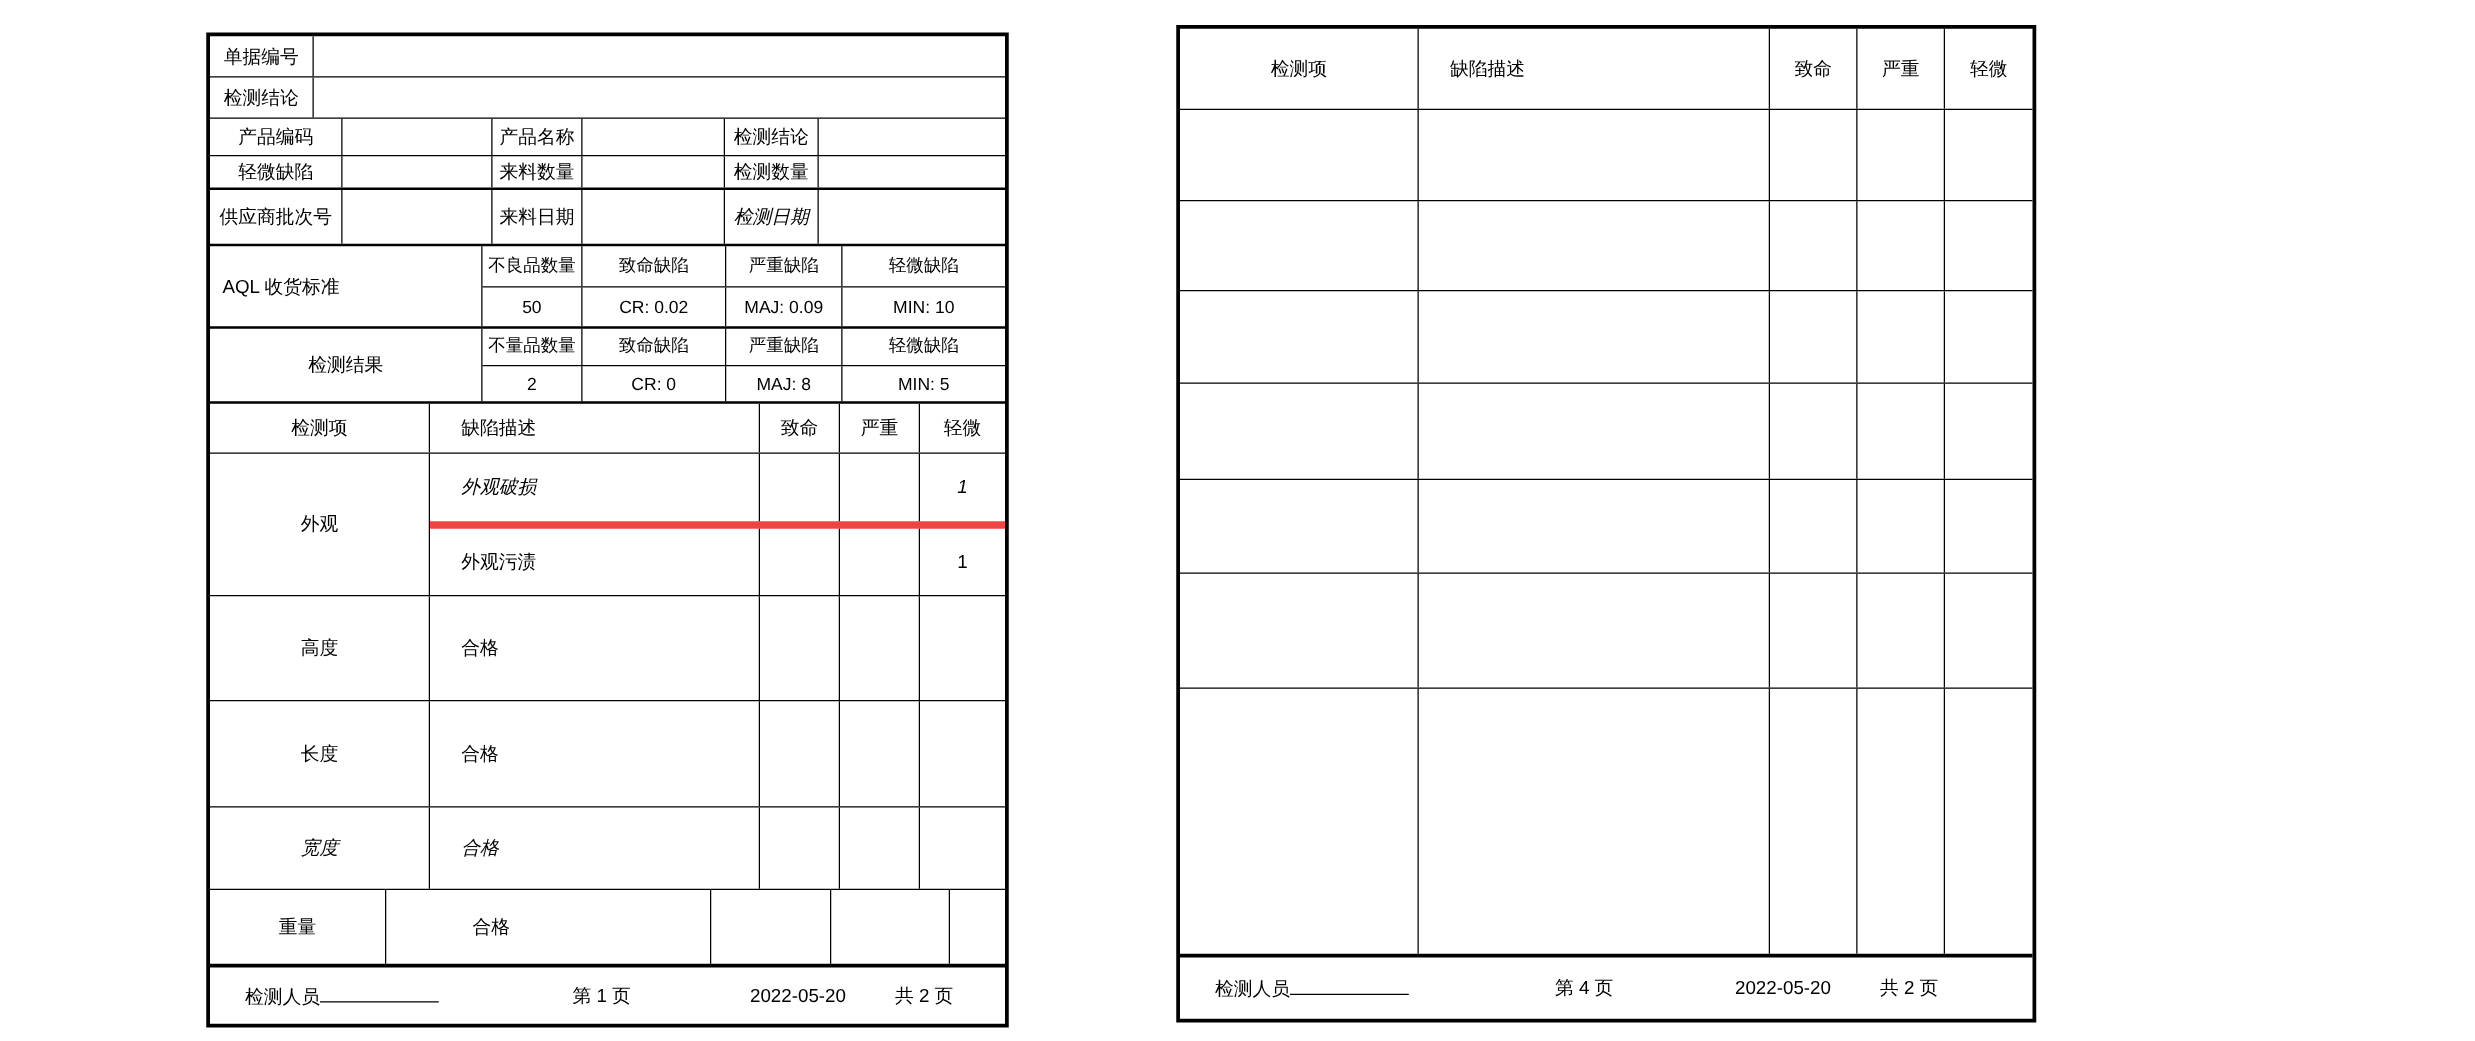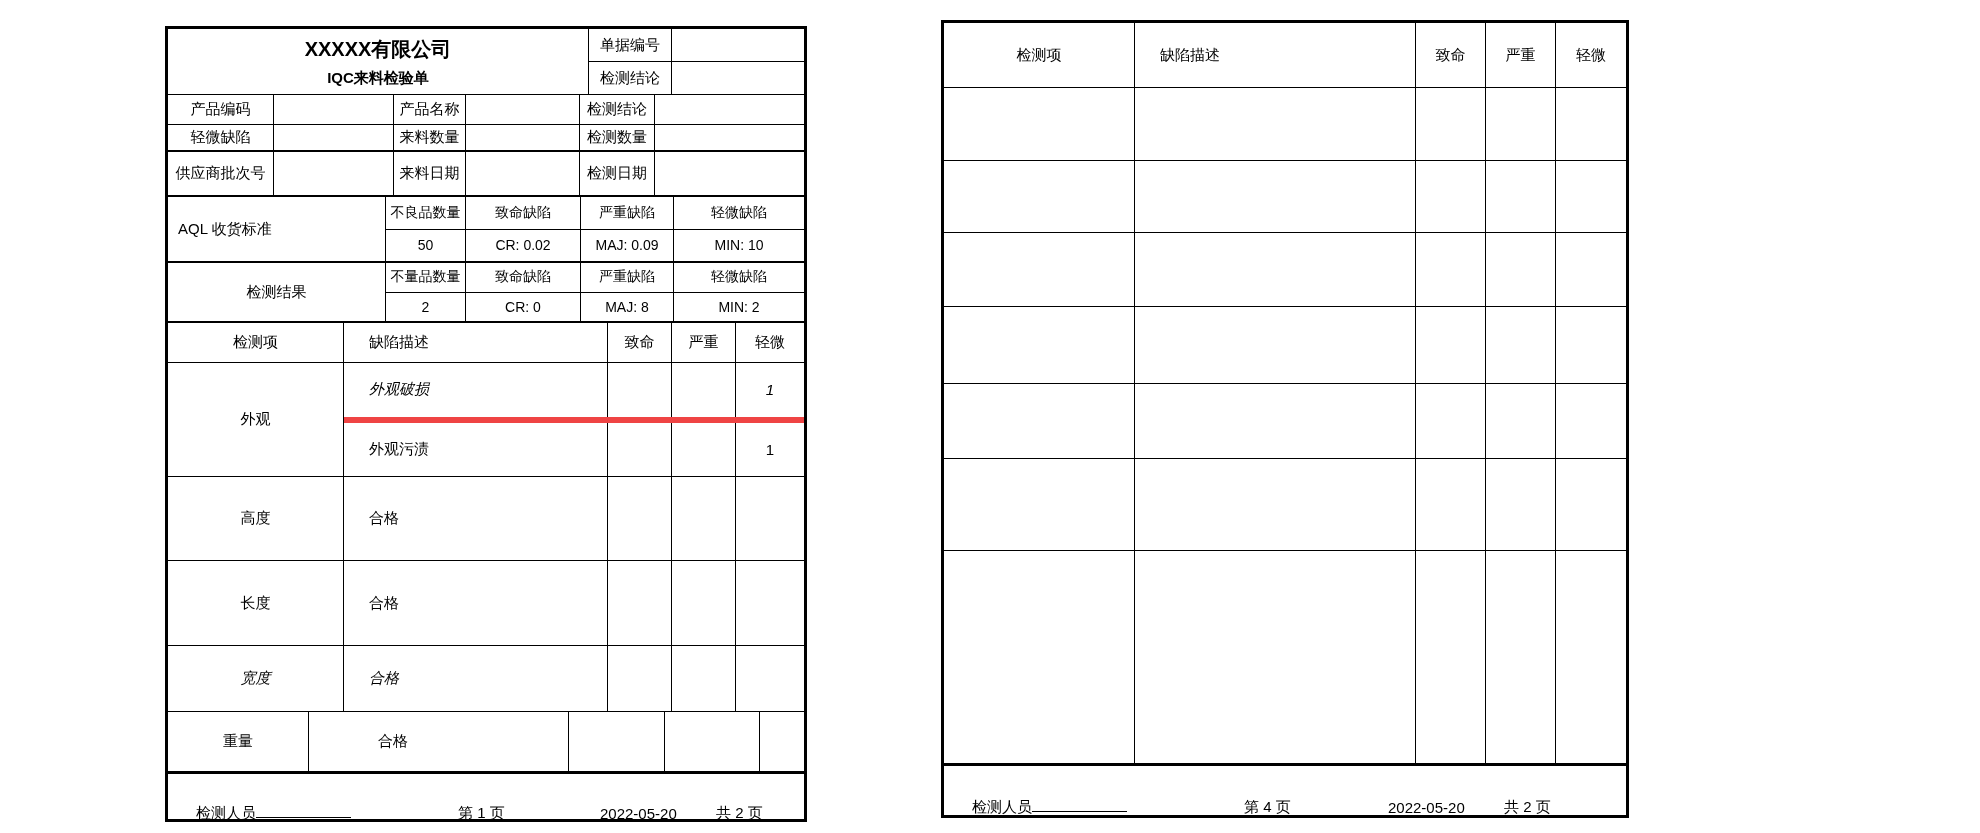--- a/index.html
+++ b/index.html
@@ -29,37 +29,33 @@
   .sec-label{box-sizing:border-box;border-right:1px solid #000;display:flex;align-items:center;
              font-size:15px;}
   .sec-right{flex:1;display:flex;flex-direction:column;}
   .sec-sub{display:flex;flex:1;box-sizing:border-box;}
   .sec-sub.first{border-bottom:1px solid #000;}
   .sec-cell{box-sizing:border-box;border-right:1px solid #000;display:flex;align-items:center;
             justify-content:center;font-size:14px;}
   .sec-cell.last{border-right:none;}
   
   .footer{position:relative;flex:1;border-top:3px solid #000;box-sizing:border-box;}
-  .footer .f-item{position:absolute;top:50%;transform:translateY(-50%);font-size:15px;white-space:nowrap;margin-top:16px;}
+  .footer .f-item{position:absolute;top:50%;transform:translateY(-50%);font-size:15px;white-space:nowrap;}
   .sig-line{display:inline-block;width:95px;border-bottom:1px solid #000;height:14px;vertical-align:baseline;}
   .desc-pad{padding-left:25px;}
   .lbl-pad{padding-left:10px;}
 </style>
 </head>
 <body>
 
 <div class="canvas">
 
   <div class="page" style="left:165px;top:26px;width:642px;height:796px;">
 
     <div class="row" style="height:66px;">
-      <div class="cell title-cell" style="width:421px;">
-        <div class="company">XXXXX有限公司</div>
-        <div class="formtitle">IQC来料检验单</div>
-      </div>
       <div class="doc-col">
         <div class="doc-row first">
           <div class="doc-label">单据编号</div>
           <div class="doc-value"></div>
         </div>
         <div class="doc-row">
           <div class="doc-label">检测结论</div>
           <div class="doc-value"></div>
         </div>
       </div>
@@ -81,21 +77,21 @@
       <div class="cell" style="width:114px;"></div>
       <div class="cell" style="width:75px;">检测数量</div>
       <div class="cell last" style="flex:1;"></div>
     </div>
 
     <div class="row b2" style="height:45px;">
       <div class="cell" style="width:106px;">供应商批次号</div>
       <div class="cell" style="width:120px;"></div>
       <div class="cell" style="width:72px;">来料日期</div>
       <div class="cell" style="width:114px;"></div>
-      <div class="cell" style="width:75px;">检测日期</div>
+      <div class="cell" style="width:75px;font-style:italic;">检测日期</div>
       <div class="cell last" style="flex:1;"></div>
     </div>
 
     <div class="sec" style="height:66px;">
       <div class="sec-label lbl-pad" style="width:218px;">AQL 收货标准</div>
       <div class="sec-right">
         <div class="sec-sub first">
           <div class="sec-cell" style="width:80px;">不良品数量</div>
           <div class="sec-cell" style="width:115px;">致命缺陷</div>
           <div class="sec-cell" style="width:93px;">严重缺陷</div>
@@ -116,21 +112,21 @@
         <div class="sec-sub first">
           <div class="sec-cell" style="width:80px;">不量品数量</div>
           <div class="sec-cell" style="width:115px;">致命缺陷</div>
           <div class="sec-cell" style="width:93px;">严重缺陷</div>
           <div class="sec-cell last" style="flex:1;">轻微缺陷</div>
         </div>
         <div class="sec-sub">
           <div class="sec-cell" style="width:80px;">2</div>
           <div class="sec-cell" style="width:115px;">CR: 0</div>
           <div class="sec-cell" style="width:93px;">MAJ: 8</div>
-          <div class="sec-cell last" style="flex:1;">MIN: 2</div>
+          <div class="sec-cell last" style="flex:1;">MIN: 5</div>
         </div>
       </div>
     </div>
 
     <div class="row" style="height:40px;">
       <div class="cell" style="width:176px;">检测项</div>
       <div class="cell left desc-pad" style="width:264px;">缺陷描述</div>
       <div class="cell" style="width:64px;">致命</div>
       <div class="cell" style="width:64px;">严重</div>
       <div class="cell last" style="flex:1;">轻微</div>

